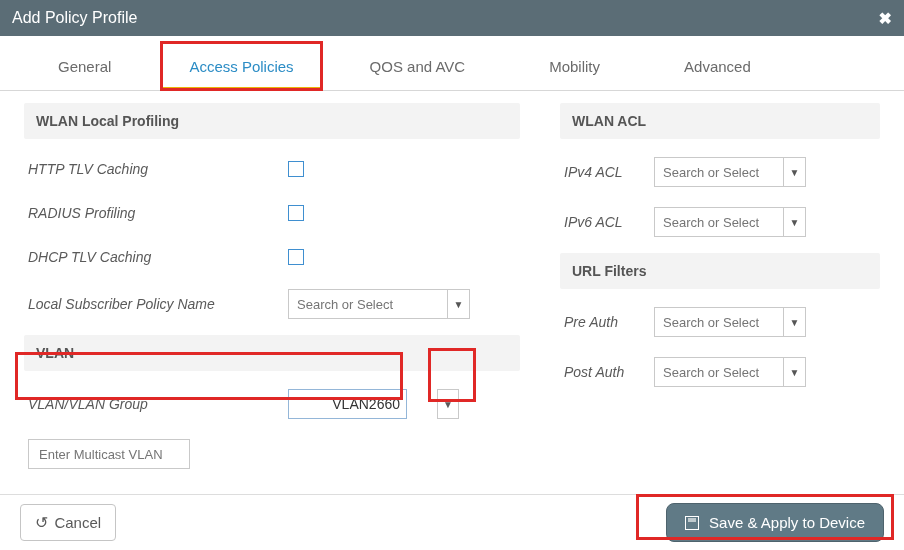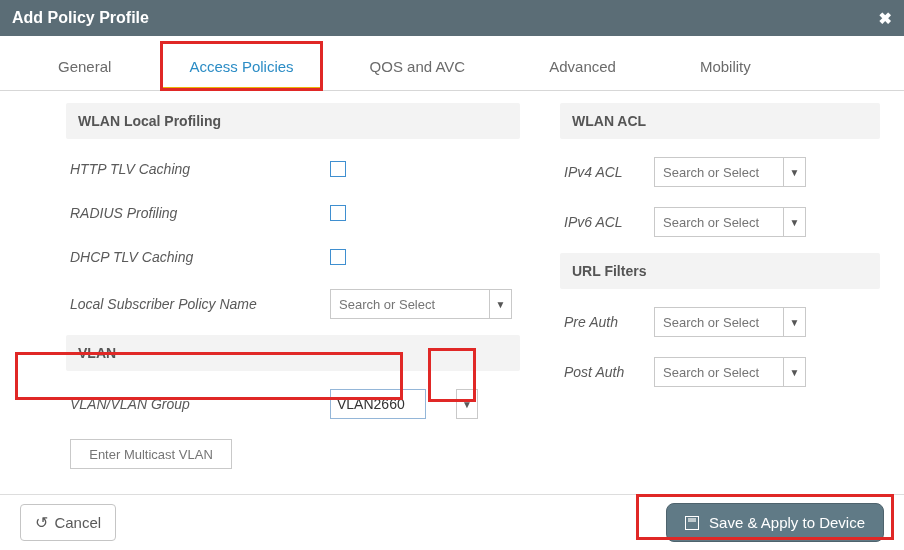--- a/index.html
+++ b/index.html
@@ -1,44 +1,44 @@
 <!DOCTYPE html>
 <html><head>
 <meta charset="utf-8">
 <style>
   * { box-sizing: border-box; margin: 0; padding: 0; }
   html, body { width: 904px; height: 550px; font-family: Arial, Helvetica, sans-serif; }
   body { background: #b7b7b7; position: relative; }
   .window { width: 904px; height: 550px; background: #fff; display: flex; flex-direction: column; box-shadow: 0 0 2px rgba(0,0,0,0.3); }
   .titlebar { background: #5b6d76; color: #fff; height: 36px; display: flex; align-items: center; padding: 0 12px; font-size: 16px; font-weight: 400; }
-  .titlebar .title { flex: 1; font-weight: bold; }
+  .titlebar .title { flex: 1; }
   .titlebar .close { font-weight: bold; cursor: pointer; font-size: 16px; }
 
   .tabs-bar { display: flex; border-bottom: 1px solid #d7d7d7; padding: 0 16px; margin-top: 10px; }
   .tab { padding: 12px 28px 12px 28px; font-size: 15px; color: #6b6b6b; cursor: pointer; position: relative; }
   .tab.active { color: #2b8cc5; border-bottom: 3px solid #eab308; }
   .tab.highlight-tab { outline: 3px solid #e02826; outline-offset: -2px; margin: -4px 6px 0 8px; padding-top:16px;}
   .tab:not(.highlight-tab) { margin: 0 14px; }
 
-  .content { flex: 1; display: flex; padding: 12px 24px 8px 24px; gap: 40px; overflow: auto; margin-left: 42px; }
+  .content { flex: 1; display: flex; padding: 12px 24px 8px 24px; gap: 40px; overflow: auto; }
   .col { flex: 1; }
   .col.right { flex: 0 0 320px; }
   .section-header { background: #f3f3f3; padding: 10px 12px; font-weight: bold; color: #555; font-size: 14px; border-radius: 2px; margin-bottom: 8px; }
   .field-row { display: flex; align-items: center; padding: 10px 4px; font-size: 14px; color: #5a5a5a; min-height: 44px; }
   .field-row .label { flex: 0 0 260px; font-style: italic; }
   .col.right .field-row .label { flex: 0 0 90px; }
   .checkbox { width: 16px; height: 16px; border: 1px solid #3f8fd0; background: #fff; display: inline-block; }
   .select-wrap { display: flex; align-items: center; height: 30px; }
   .select-input { border: 1px solid #c9c9c9; height: 30px; width: 130px; padding: 0 8px; font-size: 13px; color: #999; background: #fff; outline: none; }
   .select-input.small { width:130px; }
   .select-input.large { width:160px; }
   .select-arrow { border: 1px solid #c9c9c9; border-left: none; width: 22px; height: 30px; display: flex; align-items: center; justify-content: center; font-size: 10px; color: #555; background:#fff; }
-  .vlan-input { border: 1px solid #94b6d8; height: 30px; width: 96px; padding: 0 6px; font-size: 14px; color: #333; background:#fff; outline:none; caret-color:#333; }
+  .vlan-input { border: 1px solid #94b6d8; height: 30px; width: 119px; padding: 0 6px; font-size: 14px; color: #333; text-align: right; background:#fff; outline:none; caret-color:#333; }
   .vlan-select-arrow { border: 1px solid #c9c9c9; width: 22px; height: 30px; display:flex; align-items:center; justify-content:center; font-size:10px; background:#fff; }
-  .multicast-input { border: 1px solid #c9c9c9; height: 30px; width: 162px; padding: 0 10px; font-size: 13px; color: #be185d; background:#fff; text-align:center; }
+  .multicast-input { border: 1px solid #c9c9c9; height: 30px; width: 162px; padding: 0 10px; font-size: 13px; color: #be185d; background:#fff; }
   .hl-box { border: 3px solid #e02826; position: absolute; pointer-events: none; }
   .hl1 { left: 15px; top: 352px; width: 388px; height: 48px; }
   .hl2 { left: 428px; top: 348px; width: 48px; height: 54px; }
   .hl3 { left: 636px; top: 494px; width: 258px; height: 46px; }
 
   .footer { border-top: 1px solid #ddd; height: 56px; display: flex; align-items: center; padding: 0 20px; background: #fff; }
   .btn-cancel { border: 1px solid #c5c5c5; background: #fff; color: #5a5a5a; padding: 8px 14px; border-radius: 4px; font-size: 15px; cursor:pointer; display:flex; align-items:center; gap:6px;}
   .btn-cancel .undo { font-size: 16px; }
   .btn-save { margin-left: auto; background: #607a86; color: #fff; border: 1px solid #4e636d; padding: 10px 18px; border-radius: 8px; font-size: 15px; cursor: pointer; display:flex; align-items:center; gap:10px;}
   .btn-save .icon { width:14px; height:14px; border:1px solid #fff; position:relative; }
@@ -53,22 +53,22 @@
 <div class="window">
   <div class="titlebar">
     <span class="title">Add Policy Profile</span>
     <span class="close">✖</span>
   </div>
 
   <div class="tabs-bar">
     <div class="tab">General</div>
     <div class="tab active highlight-tab">Access Policies</div>
     <div class="tab">QOS and AVC</div>
+    <div class="tab">Mobility</div>
     <div class="tab">Advanced</div>
-    <div class="tab">Mobility</div>
   </div>
 
   <div class="content">
 
     <div class="col col-flex">
       <div class="section-header">WLAN Local Profiling</div>
 
       <div class="field-row">
         <span class="label">HTTP TLV Caching</span>
         <span class="checkbox"></span>

